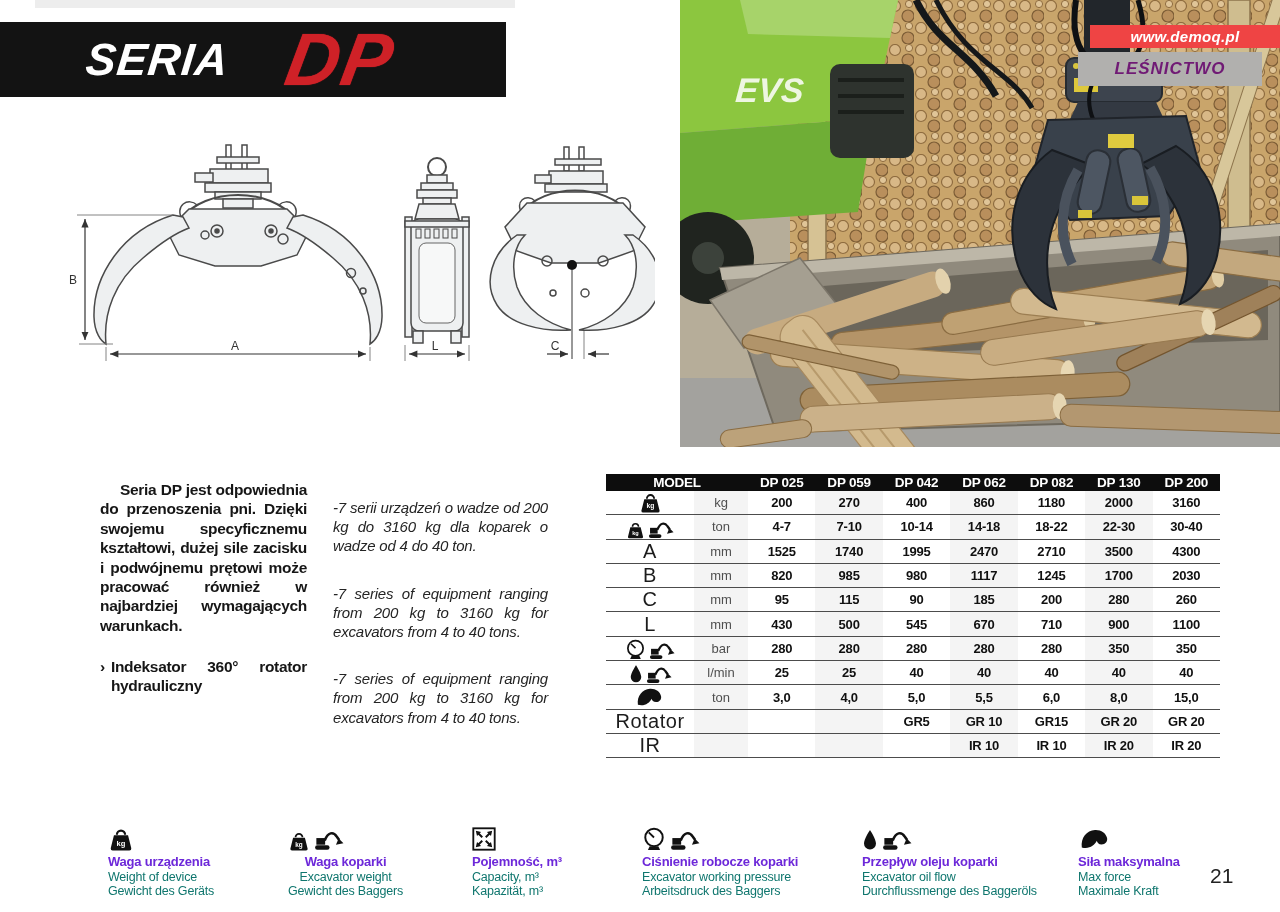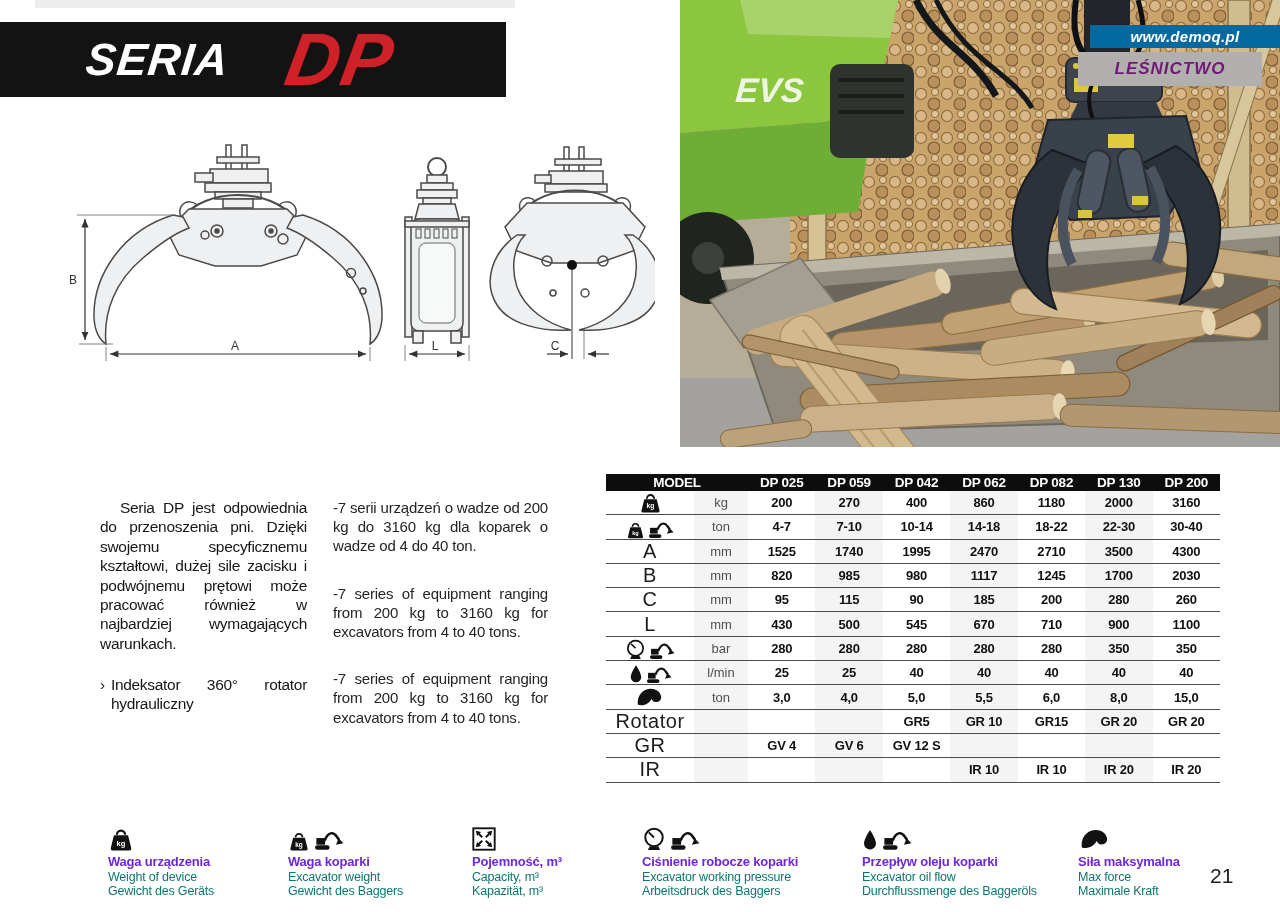--- a/index.html
+++ b/index.html
@@ -14,35 +14,35 @@
     display:flex;align-items:center;}
   .logo-seria{margin-left:86px;color:#ffffff;font-size:45px;font-weight:900;
     font-style:italic;letter-spacing:1px;transform:skewX(-6deg);}
   .logo-dp{margin-left:58px;color:#cf2127;font-size:74px;font-weight:900;
     font-style:italic;letter-spacing:2px;transform:skewX(-10deg);line-height:1;
     text-shadow:0 0 1px #cf2127;}
   .scan-strip{left:35px;top:0;width:480px;height:8px;background:#ededed;}
 
   
   .photo{left:680px;top:0;width:600px;height:447px;overflow:hidden;background:#b6ad99;}
-  .web-banner{left:1090px;top:25px;width:190px;height:23px;background:#0369a1;
+  .web-banner{left:1090px;top:25px;width:190px;height:23px;background:#ef4444;
     color:#fff;font-style:italic;font-weight:700;font-size:15px;
     display:flex;align-items:center;justify-content:center;letter-spacing:.3px;}
   .cat-banner{left:1078px;top:52px;width:184px;height:34px;background:#b1b0ae;
     color:#701a75;font-style:italic;font-weight:700;font-size:17px;
     display:flex;align-items:center;justify-content:center;letter-spacing:1px;}
 
   
-  .col1{left:100px;top:498px;width:207px;font-size:15.5px;font-weight:400;
+  .col1{left:100px;top:480px;width:207px;font-size:15.5px;font-weight:700;
     text-align:justify;line-height:1.25;letter-spacing:-0.3px;color:#161616;}
   .col1 p{margin:0;text-indent:20px;}
   .col1 .bullet{margin-top:22px;text-indent:0;display:flex;gap:6px;}
   .col2{left:333px;top:498px;width:215px;font-size:15px;font-weight:400;
     text-align:justify;line-height:1.28;letter-spacing:-0.2px;color:#242424;}
-  .col2 p{margin:0 0 28px 0;}
+  .col2 p{margin:0 0 28px 0;font-style:italic;}
 
   
   .spec-table{left:606px;top:474px;width:614px;}
   .thead{display:grid;grid-template-columns:88px 54px repeat(7,1fr);
     background:#0d0d0d;color:#fff;height:17px;align-items:center;
     font-weight:700;font-size:13.5px;letter-spacing:-0.2px;}
   .thead div{text-align:center;}
   .thead .model{grid-column:1/3;}
   .trow{display:grid;grid-template-columns:88px 54px repeat(7,1fr);
     height:23.3px;border-bottom:1.5px solid #4c4c4c;align-items:center;}
@@ -508,31 +508,20 @@
     <div class="c cu stripe"></div>
     <div class="c cv"></div>
     <div class="c cv stripe"></div>
     <div class="c cv">GR5</div>
     <div class="c cv stripe">GR 10</div>
     <div class="c cv">GR15</div>
     <div class="c cv stripe">GR 20</div>
     <div class="c cv">GR 20</div>
   </div>
 
-  <div class="trow">
-    <div class="c cl">GR</div>
-    <div class="c cu stripe"></div>
-    <div class="c cv">GV 4</div>
-    <div class="c cv stripe">GV 6</div>
-    <div class="c cv">GV 12 S</div>
-    <div class="c cv stripe"></div>
-    <div class="c cv"></div>
-    <div class="c cv stripe"></div>
-    <div class="c cv"></div>
-  </div>
 
   <div class="trow">
     <div class="c cl">IR</div>
     <div class="c cu stripe"></div>
     <div class="c cv"></div>
     <div class="c cv stripe"></div>
     <div class="c cv"></div>
     <div class="c cv stripe">IR 10</div>
     <div class="c cv">IR 10</div>
     <div class="c cv stripe">IR 20</div>
@@ -543,21 +532,21 @@
 <div class="legend-item" style="left:108px;">
   <div class="lic">
       <svg width="26" height="24">
         <use href="#sym-weight" xlink:href="#sym-weight"></use>
       </svg>
     </div>
   <div class="t1">Waga urządzenia</div>
   <div class="t2">Weight of device</div>
   <div class="t3">Gewicht des Geräts</div>
 </div>
-<div class="legend-item" style="left:288px;">
+<div class="legend-item" style="left:288px;text-align:center;">
   <div class="lic">
     <svg width="22" height="20">
         <use href="#sym-weight" xlink:href="#sym-weight"></use>
       </svg>
     <svg width="30" height="22">
         <use href="#sym-excavator" xlink:href="#sym-excavator"></use>
       </svg>
   </div>
   <div class="t1">Waga koparki</div>
   <div class="t2">Excavator weight</div>

